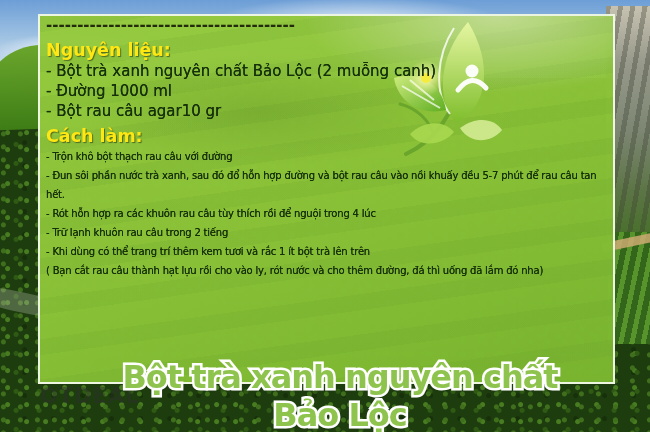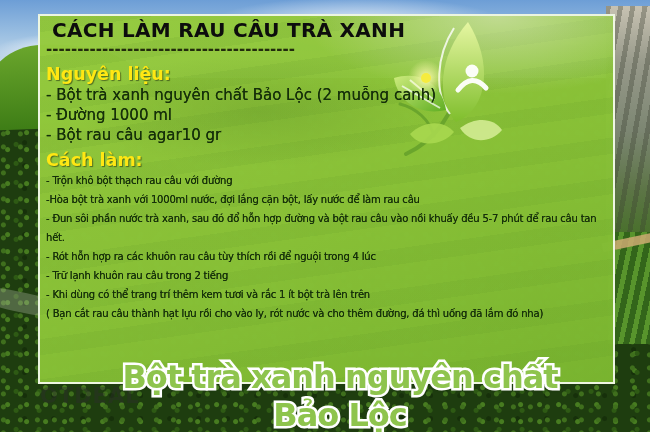--- a/index.html
+++ b/index.html
@@ -141,34 +141,32 @@
       <path d="M26,70 L64,92 M34,64 L58,84" stroke="rgba(255,255,255,.7)" stroke-width="2" fill="none"></path>
       <path d="M34,118 C48,104 68,104 78,116 C66,130 44,132 34,118 Z" fill="#a8d84f" opacity=".9"></path>
       <path d="M84,112 C100,100 118,102 126,114 C114,128 94,128 84,112 Z" fill="#cfe98e" opacity=".95"></path>
       <circle cx="50" cy="62" r="18" fill="url(#glow)"></circle>
       <circle cx="50" cy="62" r="5" fill="#f6ec3f"></circle>
       <circle cx="96" cy="55" r="6.5" fill="#ffffff" opacity=".95"></circle>
       <path d="M82,74 Q96,56 110,72" stroke="#ffffff" stroke-width="5" fill="none" stroke-linecap="round" opacity=".95"></path>
     </svg>
 
     <div class="panel-content">
-      <div class="title">CÁCH LÀM RAU CÂU TRÀ XANH</div>
       <div class="divider">----------------------------------------</div>
 
       <div class="ing">
         <div class="sec-heading ing-heading">Nguyên liệu:</div>
         <div class="line">- Bột trà xanh nguyên chất Bảo Lộc (2 muỗng canh)</div>
         <div class="line">- Đường 1000 ml</div>
         <div class="line">- Bột rau câu agar10 gr</div>
       </div>
 
       <div class="steps">
         <div class="sec-heading steps-heading">Cách làm:</div>
         <div class="line">- Trộn khô bột thạch rau câu với đường</div>
-        <div class="line">-Hòa bột trà xanh với 1000ml nước, đợi lắng cặn bột, lấy nước để làm rau câu</div>
         <div class="line">- Đun sôi phần nước trà xanh, sau đó đổ hỗn hợp đường và bột rau câu vào nồi khuấy đều 5-7 phút để rau câu tan hết.</div>
         <div class="line">- Rót hỗn hợp ra các khuôn rau câu tùy thích rồi để nguội trong 4 lúc</div>
         <div class="line">- Trữ lạnh khuôn rau câu trong 2 tiếng</div>
         <div class="line">- Khi dùng có thể trang trí thêm kem tươi và rắc 1 ít bột trà lên trên</div>
         <div class="line">( Bạn cắt rau câu thành hạt lựu rồi cho vào ly, rót nước và cho thêm đường, đá thì uống đã lắm đó nha)</div>
       </div>
     </div>
   </div>
 
   <div class="caption">

